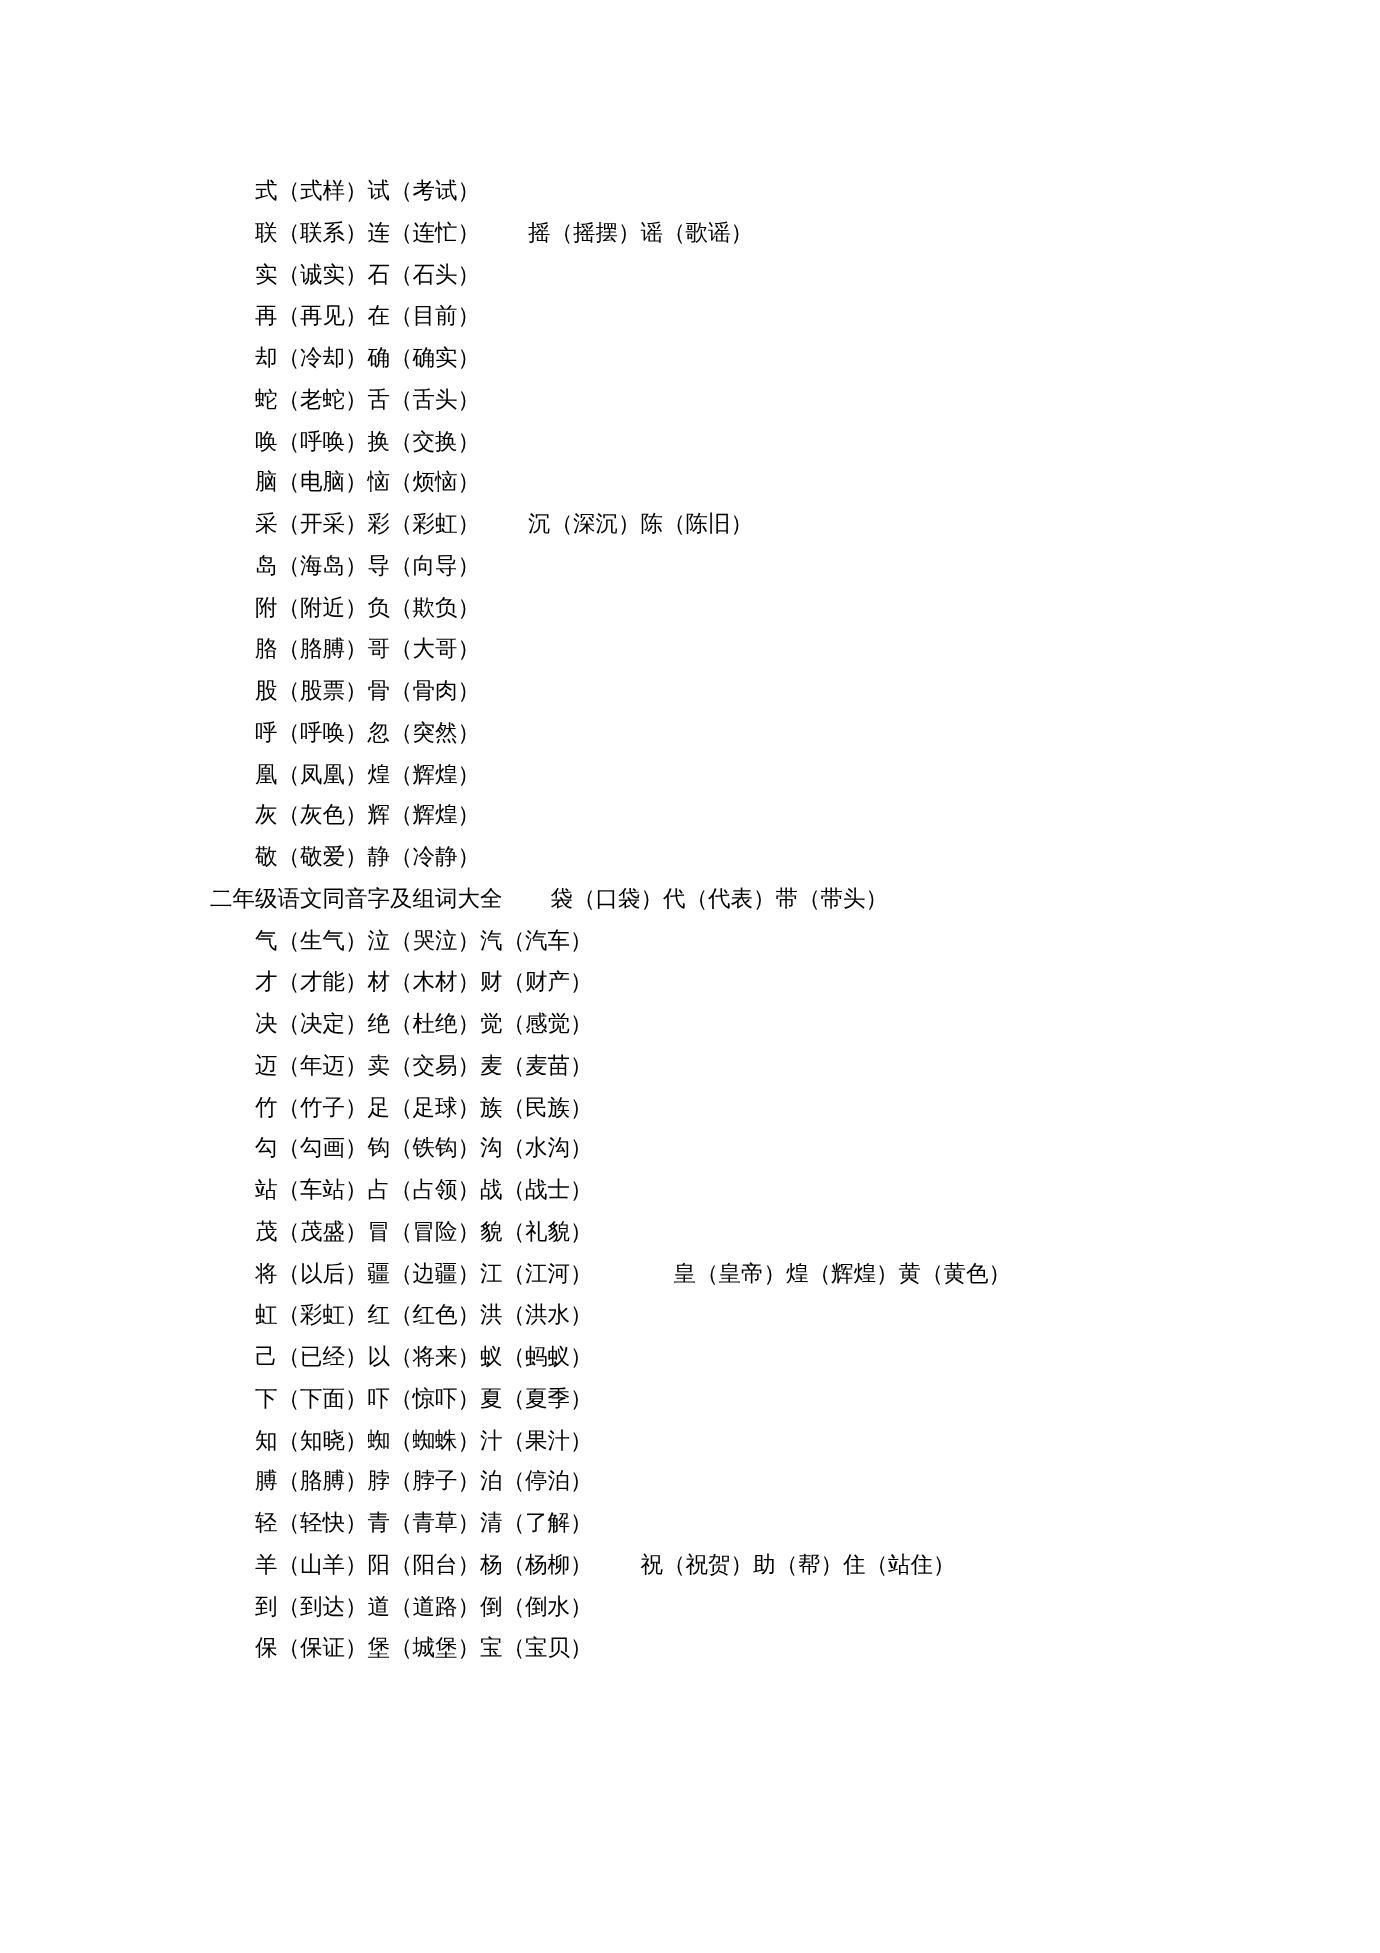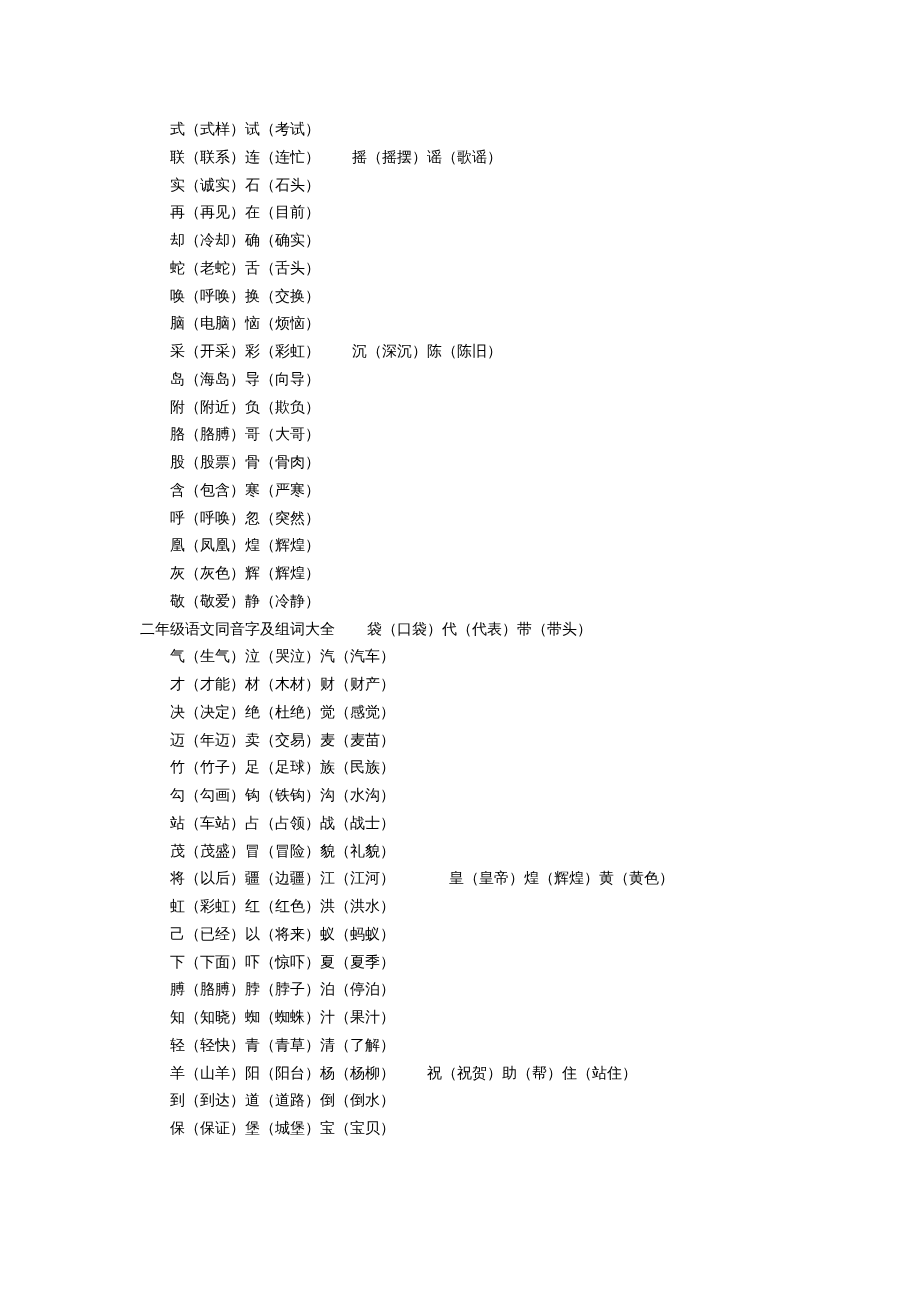--- a/index.html
+++ b/index.html
@@ -8,21 +8,21 @@
     background: #ffffff;
     width: 920px;
   }
   .page {
     width: 920px;
     min-height: 1302px;
     padding-top: 115px;
     padding-left: 140px;
     padding-right: 52px;
     box-sizing: border-box;
-    font-family: Liberation Sans, sans-serif;
+    font-family: Liberation Mono, monospace;
     font-size: 15px;
     color: #000000;
     line-height: 1.85;
   }
   .line {
     white-space: nowrap;
   }
   .indent {
     padding-left: 30px;
   }
@@ -45,37 +45,36 @@
     <div class="line indent"><span>再（再见）在（目前）</span></div>
     <div class="line indent"><span>却（冷却）确（确实）</span></div>
     <div class="line indent"><span>蛇（老蛇）舌（舌头）</span></div>
     <div class="line indent"><span>唤（呼唤）换（交换）</span></div>
     <div class="line indent"><span>脑（电脑）恼（烦恼）</span></div>
     <div class="line indent"><span>采（开采）彩（彩虹）</span><span class="sep"></span><span>沉（深沉）陈（陈旧）</span></div>
     <div class="line indent"><span>岛（海岛）导（向导）</span></div>
     <div class="line indent"><span>附（附近）负（欺负）</span></div>
     <div class="line indent"><span>胳（胳膊）哥（大哥）</span></div>
     <div class="line indent"><span>股（股票）骨（骨肉）</span></div>
-    <div class="line indent"><span>含（包含）寒（严寒）</span></div>
     <div class="line indent"><span>呼（呼唤）忽（突然）</span></div>
     <div class="line indent"><span>凰（凤凰）煌（辉煌）</span></div>
     <div class="line indent"><span>灰（灰色）辉（辉煌）</span></div>
     <div class="line indent"><span>敬（敬爱）静（冷静）</span></div>
     <div class="line"><span>二年级语文同音字及组词大全</span><span class="sep"></span><span>袋（口袋）代（代表）带（带头）</span></div>
     <div class="line indent"><span>气（生气）泣（哭泣）汽（汽车）</span></div>
     <div class="line indent"><span>才（才能）材（木材）财（财产）</span></div>
     <div class="line indent"><span>决（决定）绝（杜绝）觉（感觉）</span></div>
     <div class="line indent"><span>迈（年迈）卖（交易）麦（麦苗）</span></div>
     <div class="line indent"><span>竹（竹子）足（足球）族（民族）</span></div>
     <div class="line indent"><span>勾（勾画）钩（铁钩）沟（水沟）</span></div>
     <div class="line indent"><span>站（车站）占（占领）战（战士）</span></div>
     <div class="line indent"><span>茂（茂盛）冒（冒险）貌（礼貌）</span></div>
     <div class="line indent"><span>将（以后）疆（边疆）江（江河）</span><span class="sep-wide"></span><span>皇（皇帝）煌（辉煌）黄（黄色）</span></div>
     <div class="line indent"><span>虹（彩虹）红（红色）洪（洪水）</span></div>
     <div class="line indent"><span>己（已经）以（将来）蚁（蚂蚁）</span></div>
     <div class="line indent"><span>下（下面）吓（惊吓）夏（夏季）</span></div>
+    <div class="line indent"><span>知（知晓）蜘（蜘蛛）汁（果汁）</span></div>
     <div class="line indent"><span>膊（胳膊）脖（脖子）泊（停泊）</span></div>
-    <div class="line indent"><span>知（知晓）蜘（蜘蛛）汁（果汁）</span></div>
     <div class="line indent"><span>轻（轻快）青（青草）清（了解）</span></div>
     <div class="line indent"><span>羊（山羊）阳（阳台）杨（杨柳）</span><span class="sep"></span><span>祝（祝贺）助（帮）住（站住）</span></div>
     <div class="line indent"><span>到（到达）道（道路）倒（倒水）</span></div>
     <div class="line indent"><span>保（保证）堡（城堡）宝（宝贝）</span></div>
   </div>
 
 </body></html>

